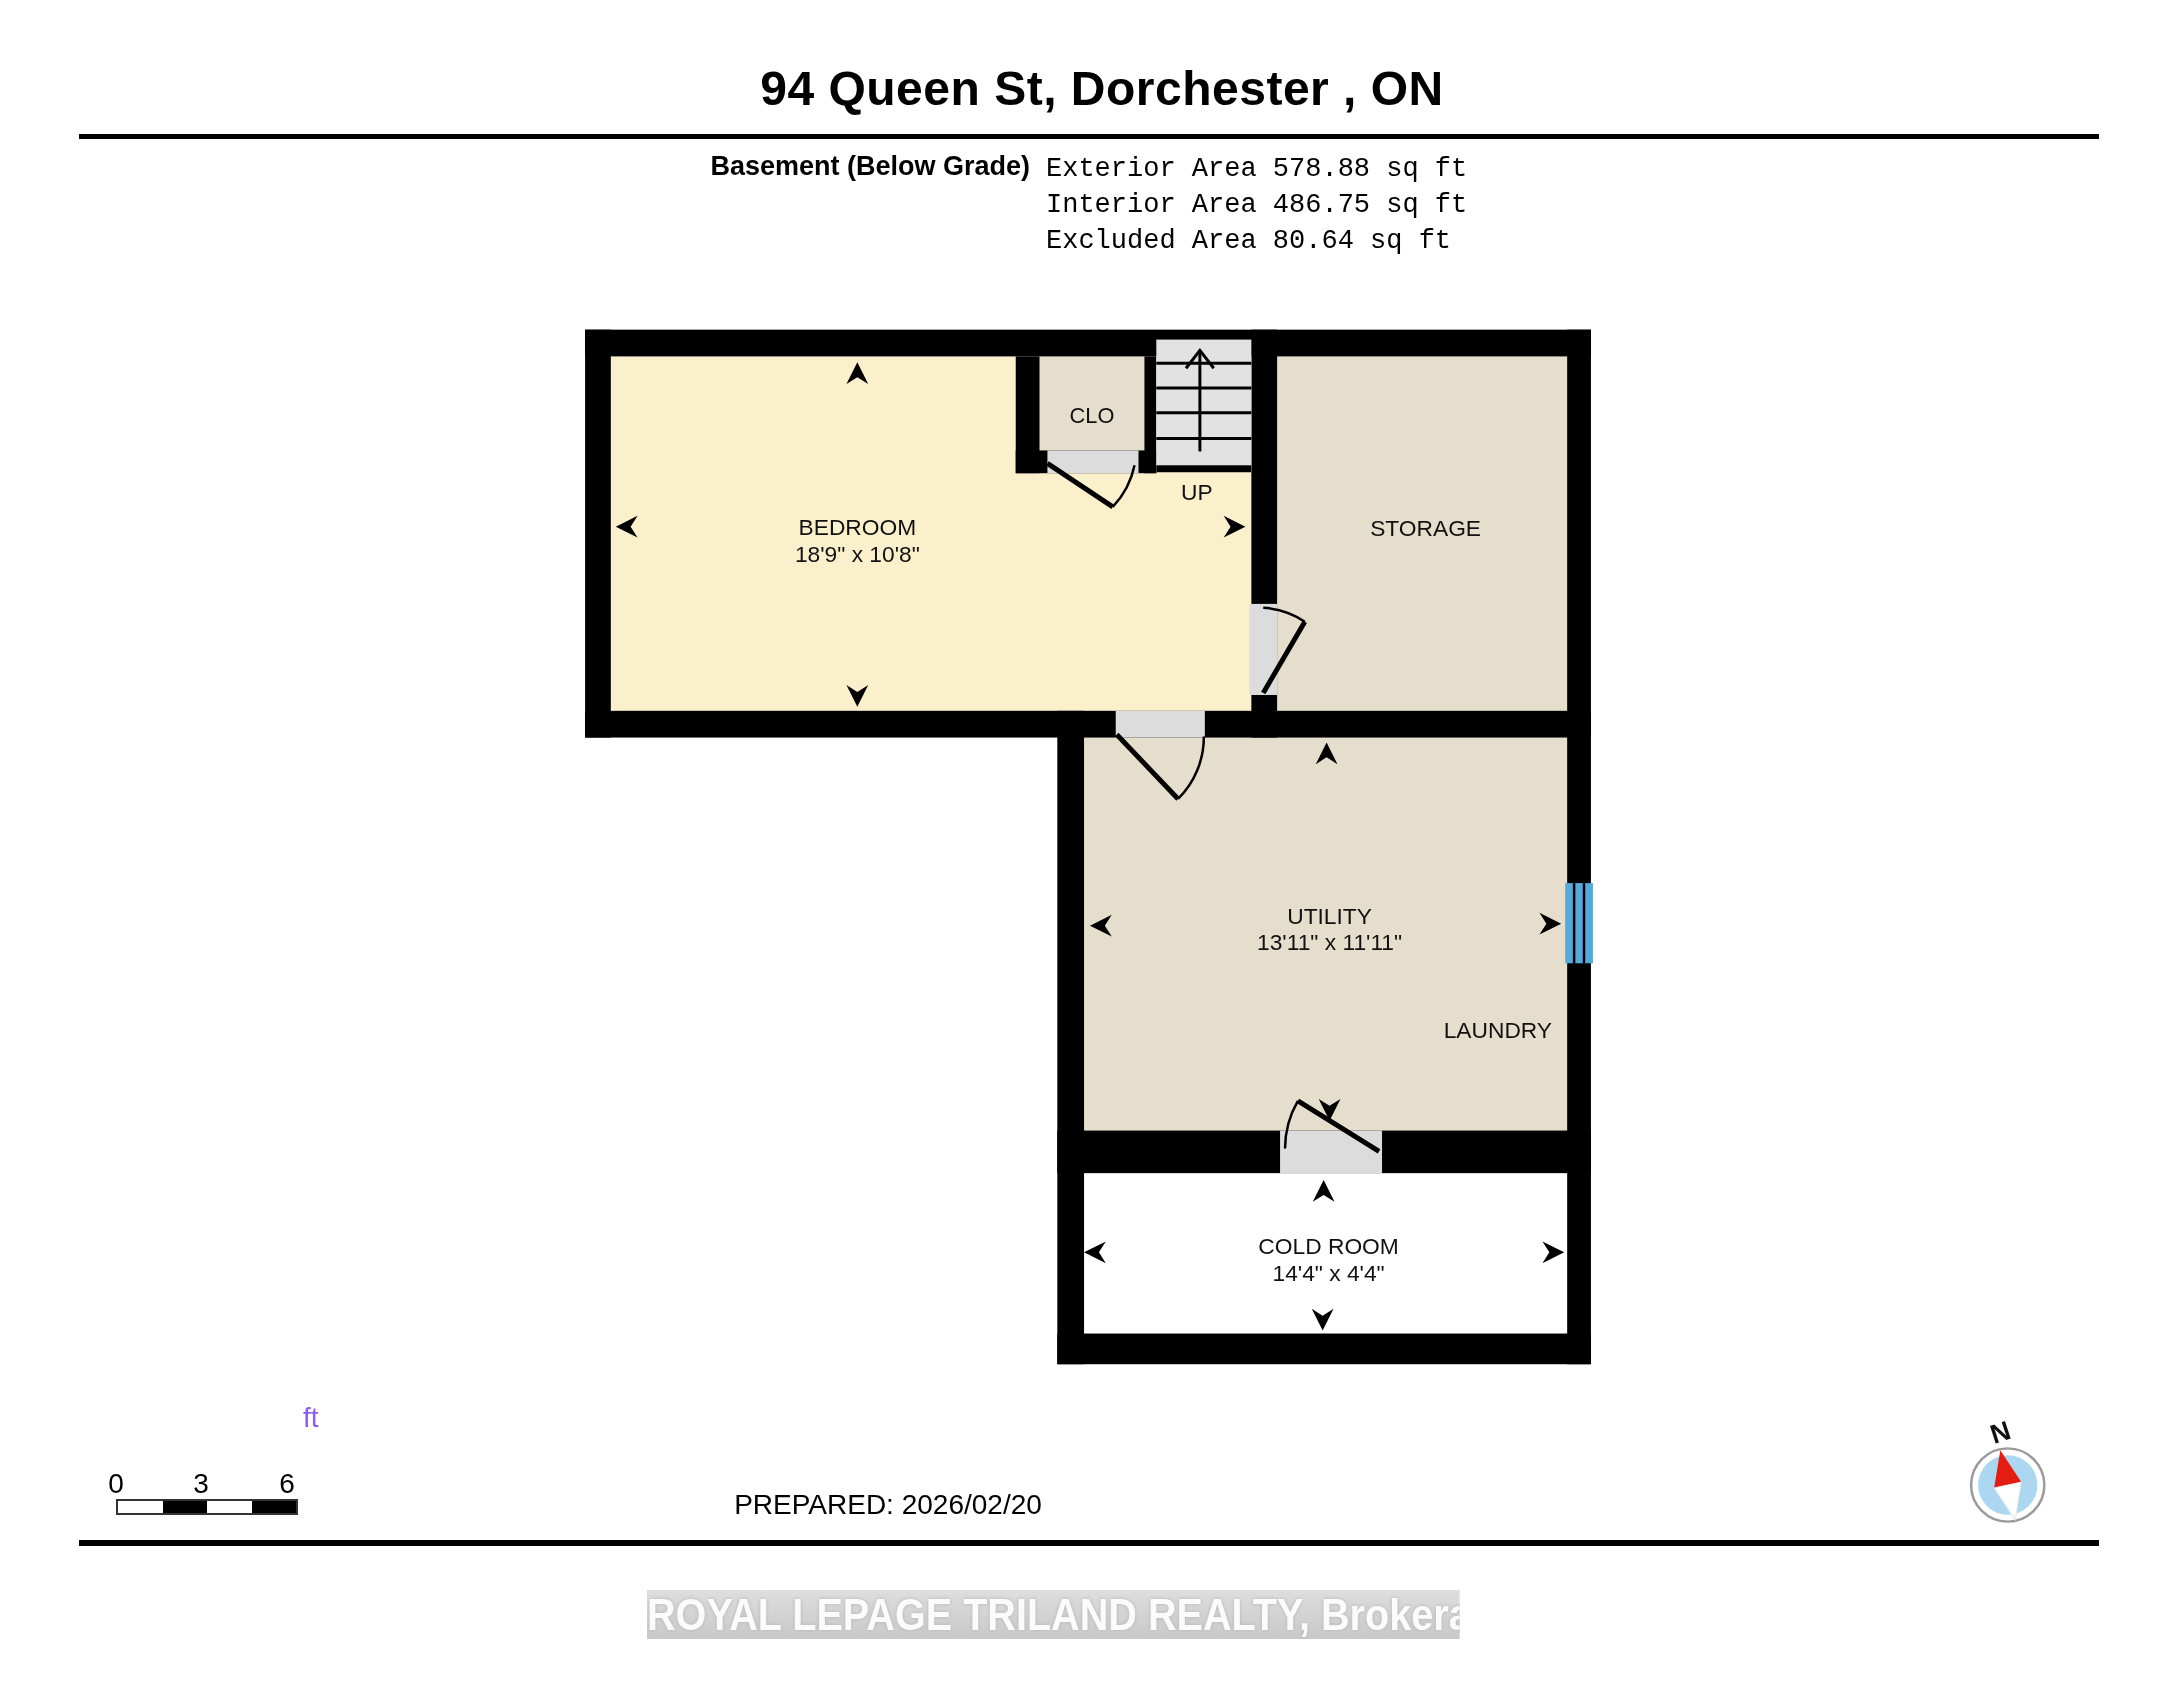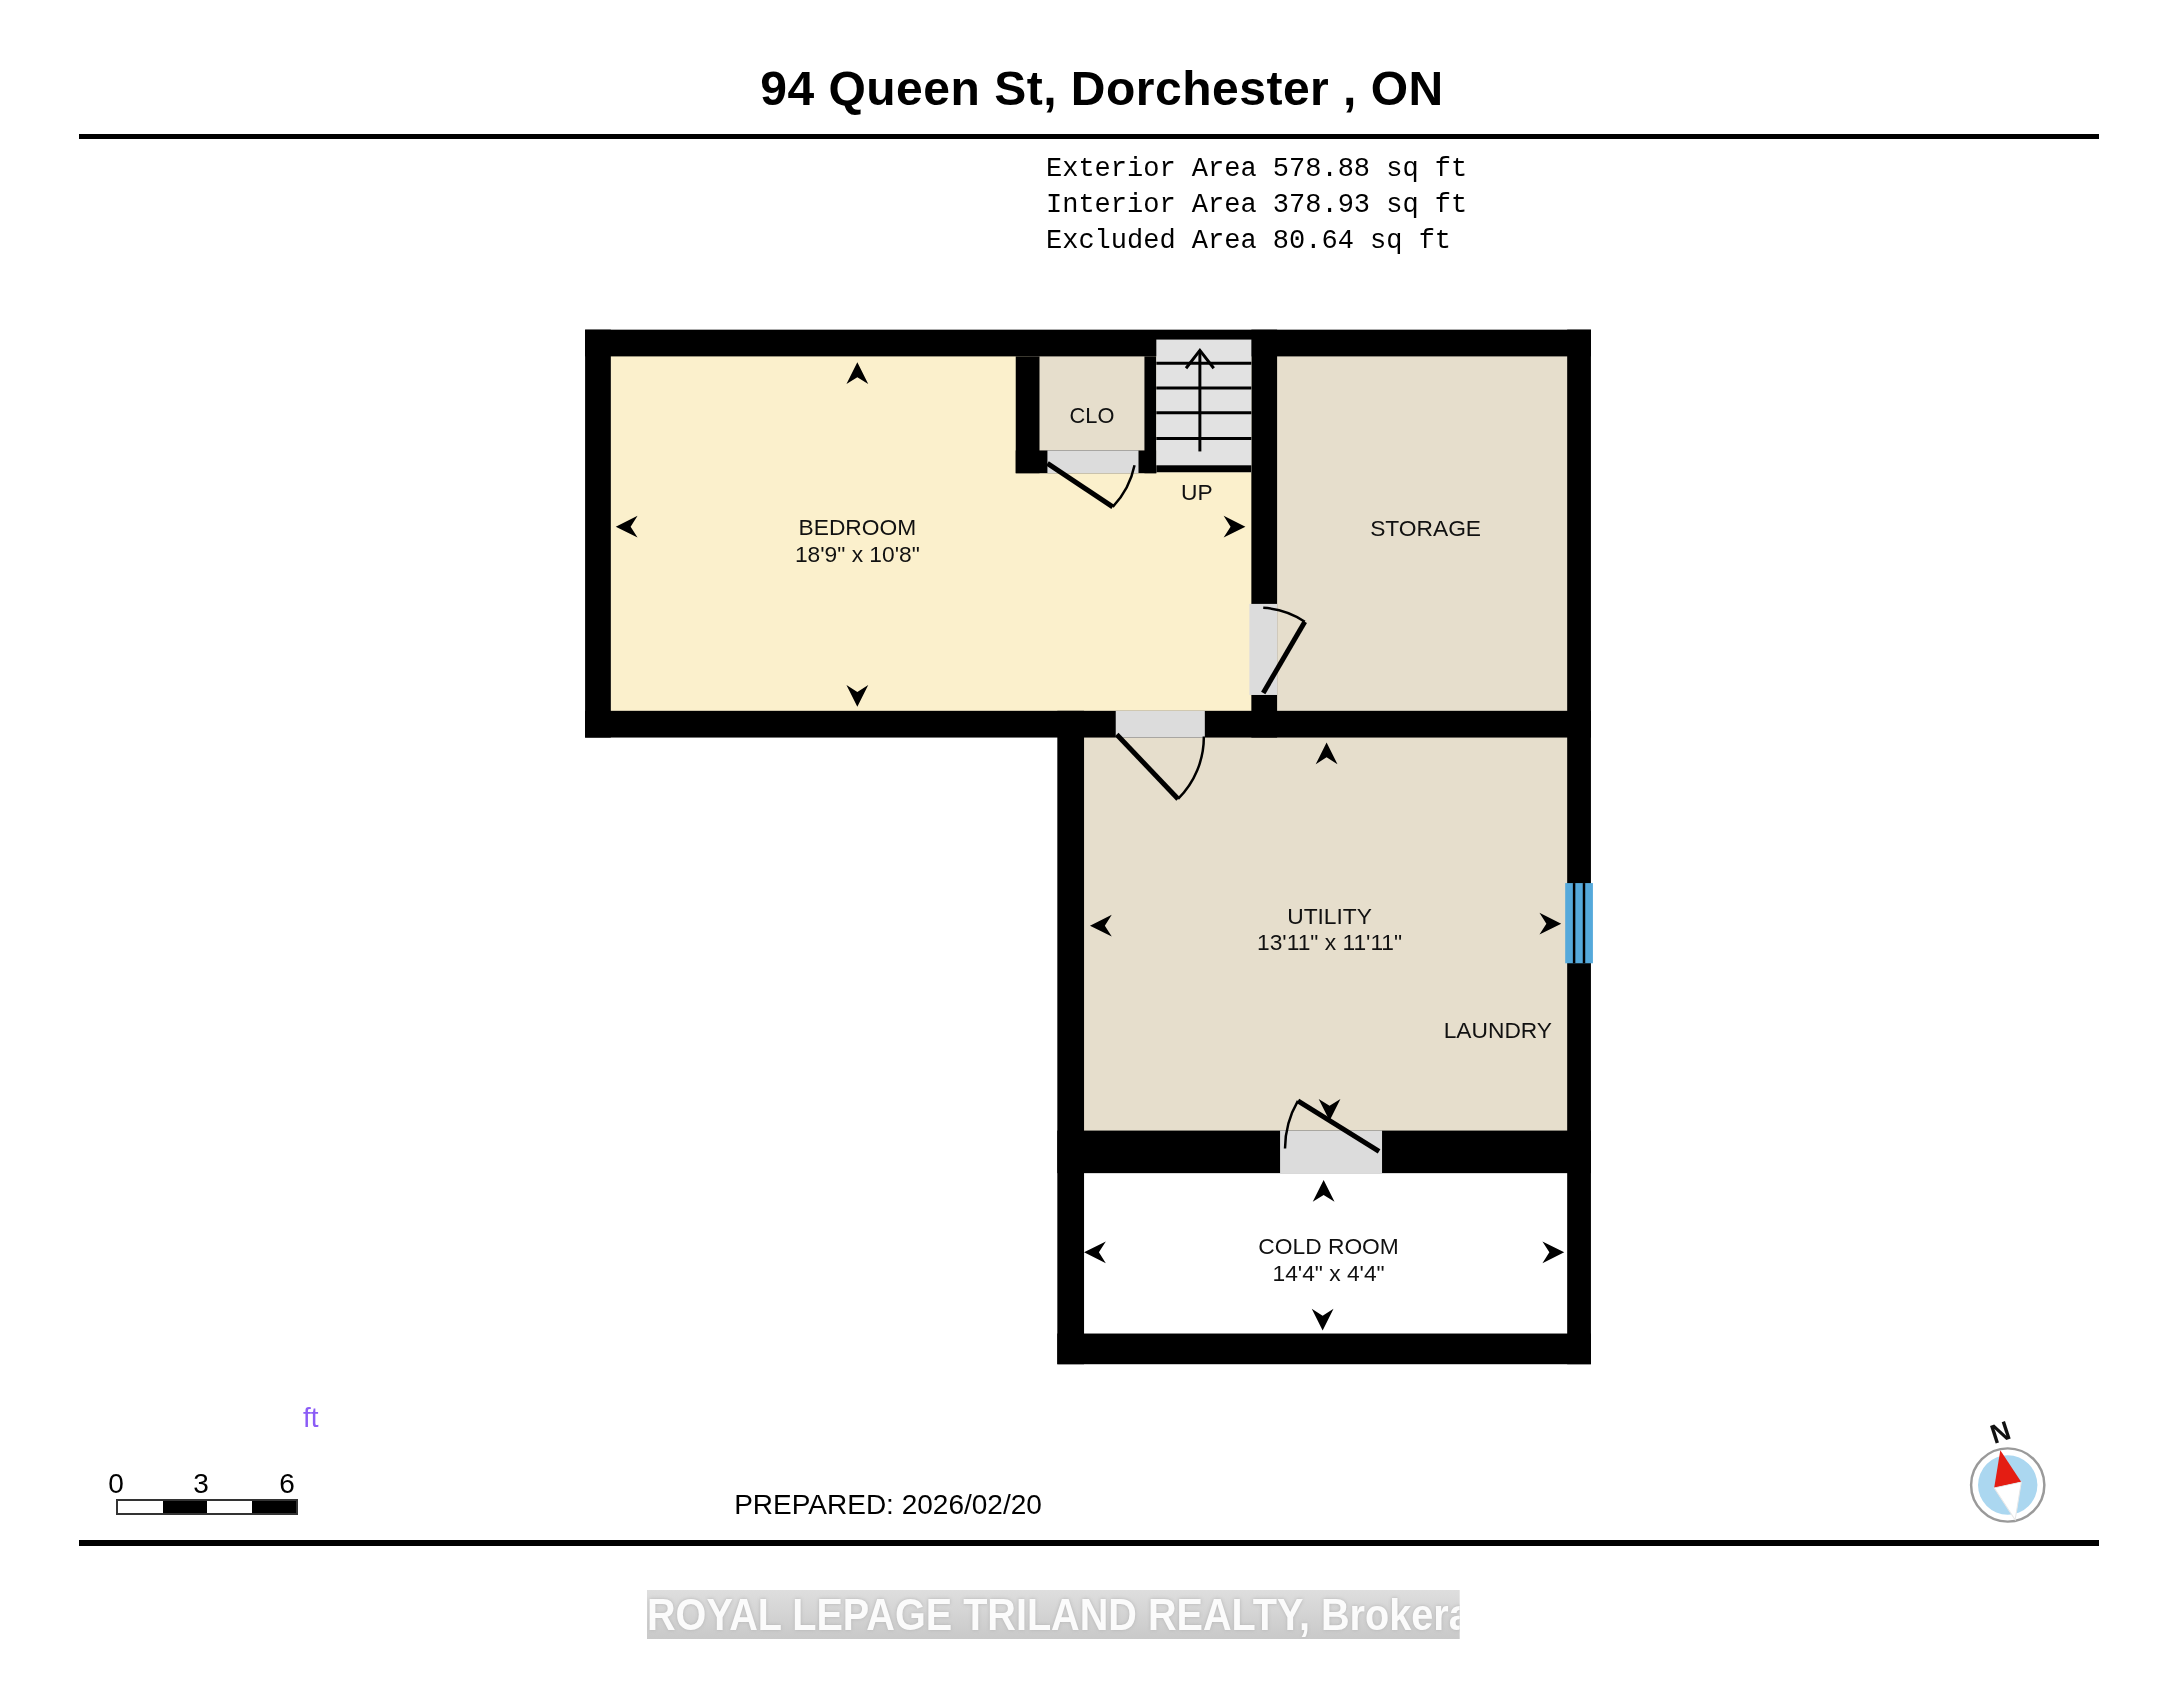--- a/index.html
+++ b/index.html
@@ -54,23 +54,24 @@
   svg text.small{font-size:22px;}
   svg text.north{font-size:27px; font-weight:bold;}
 </style>
 </head>
 <body>
 
 <div id="page">
 
   <div class="abs title">94 Queen St, Dorchester , ON</div>
   <div class="abs rule rule-top"></div>
+  <div class="abs floor-label">Basement (Below Grade)</div>
   <div class="abs area-lines">
     <div>Exterior Area 578.88 sq ft</div>
-    <div>Interior Area 378.93 sq ft</div>
+    <div>Interior Area 486.75 sq ft</div>
     <div>Excluded Area 80.64 sq ft</div>
   </div>
 
   <svg id="plan-svg" viewBox="0 0 2200 1700">
 
     <g>
       <rect x="600" y="345" width="690" height="390" fill="#fbf0cc"></rect>
       <rect x="1040" y="350" width="125" height="110" fill="#e6decc"></rect>
       <rect x="1285" y="345" width="303" height="378" fill="#e6decc"></rect>
       <rect x="1090" y="740" width="498" height="407" fill="#e6decc"></rect>

